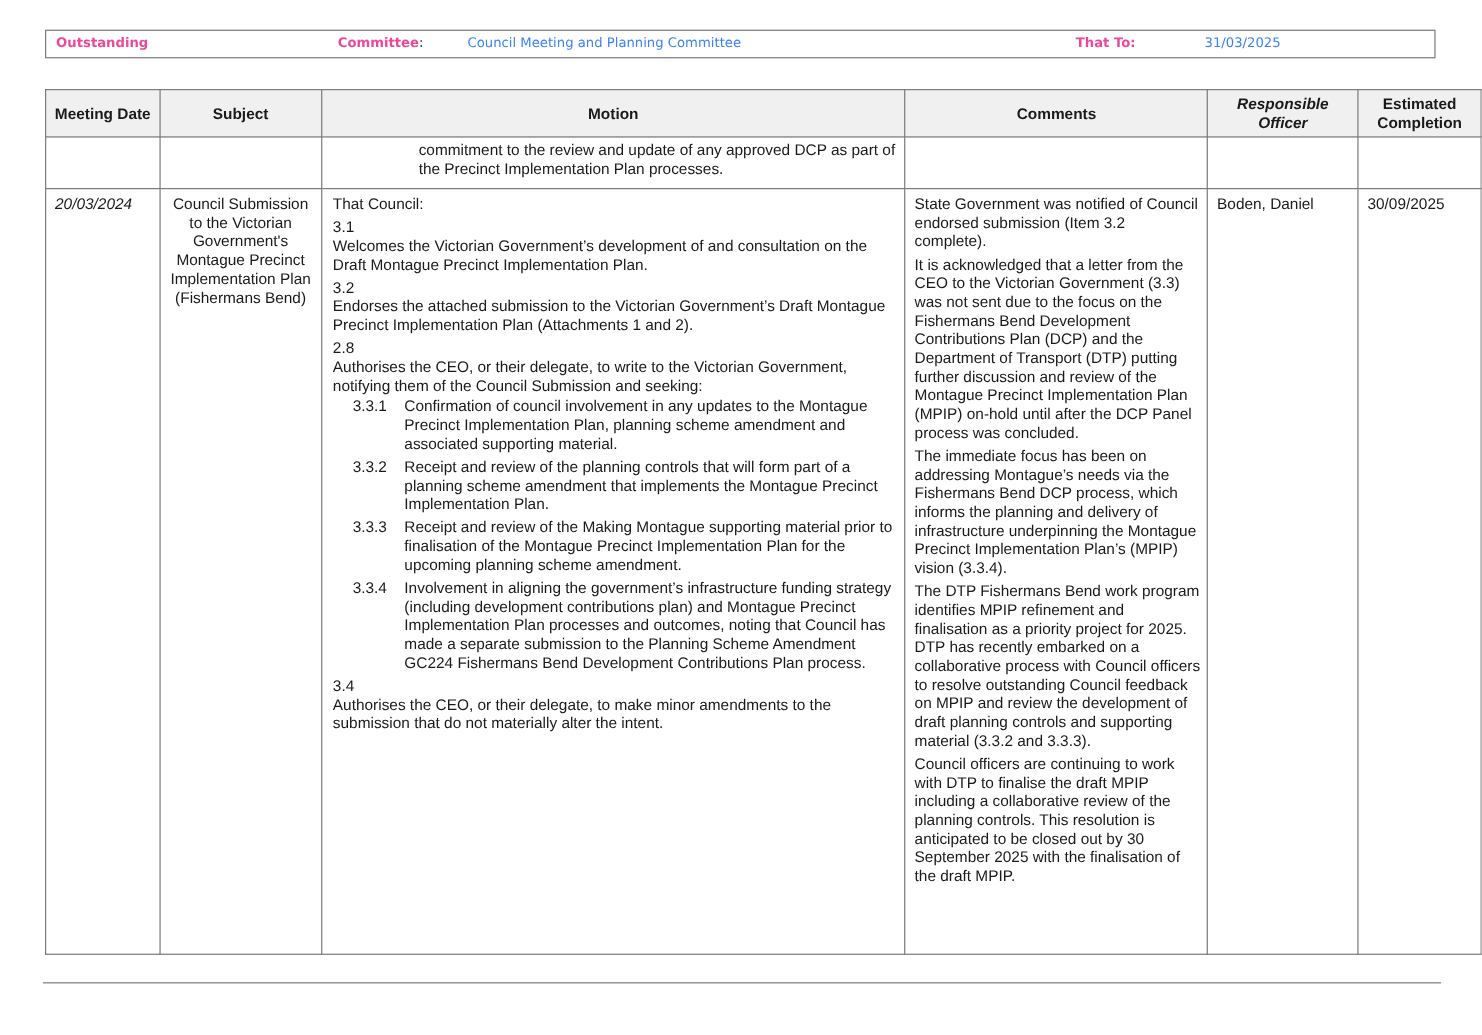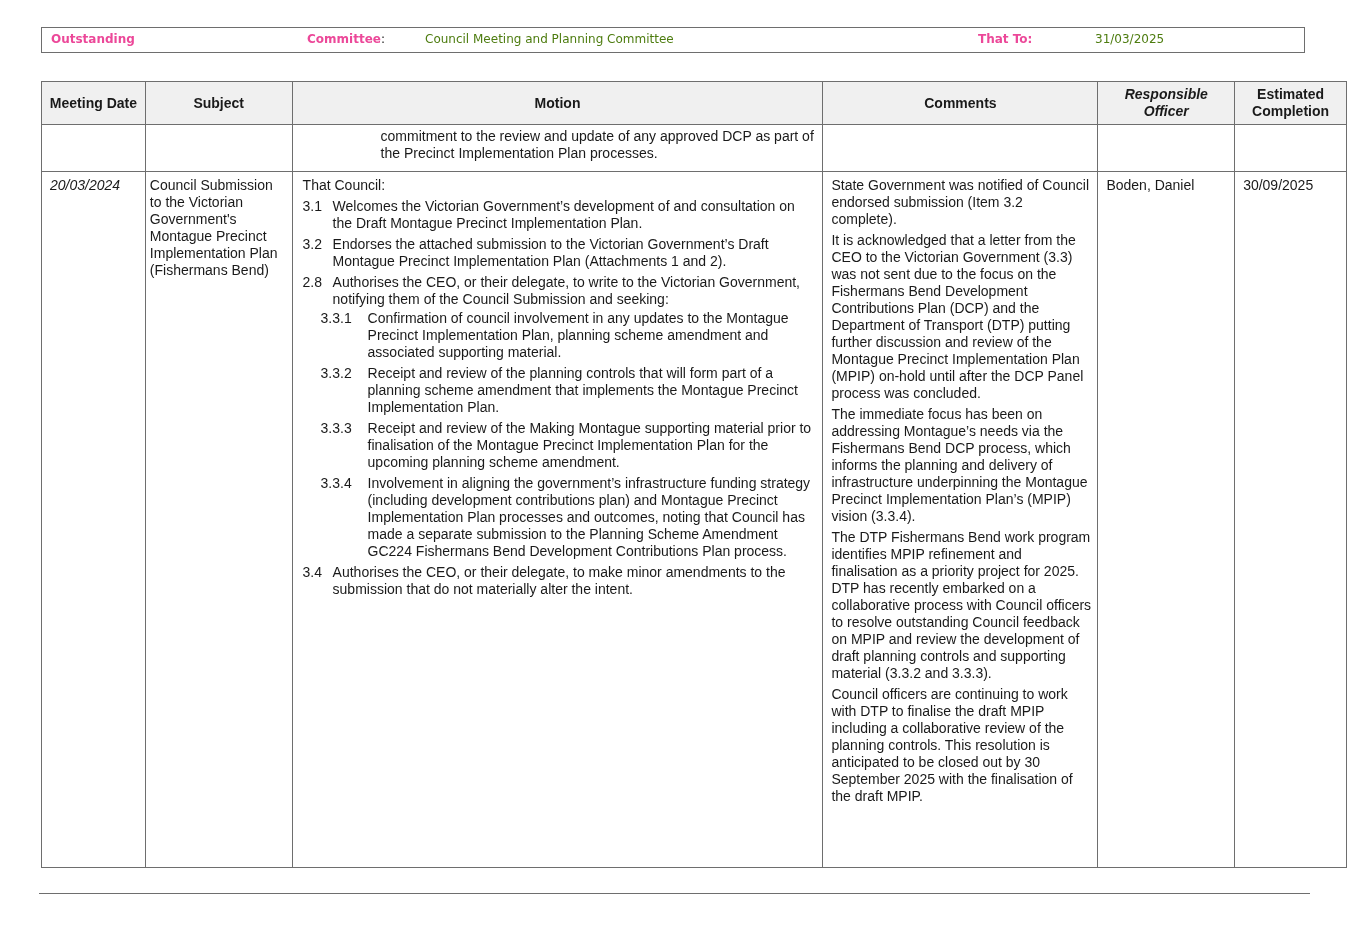--- a/index.html
+++ b/index.html
@@ -3,43 +3,43 @@
 <meta charset="utf-8">
 <style>
   html, body { margin: 0; padding: 0; background: #ffffff; }
   body { width: 1347px; height: 941px; position: relative; overflow: hidden;
          font-family: "Liberation Sans", sans-serif; color: #1a1a1a; }
   .filter-bar { position: absolute; left: 41px; top: 27px; width: 1264px; height: 26px;
                 border: 1px solid #6e6e6e; box-sizing: border-box;
                 font-family: "DejaVu Sans", sans-serif; font-size: 12px; }
   .filter-bar span { position: absolute; top: 4px; white-space: nowrap; }
   .fb-label { color: #ec4899; font-weight: bold; }
-  .fb-value { color: #4d7c0f; font-size: 12px; }
+  .fb-value { color: #3b82f6; font-size: 12px; }
   .fb-colon { color: #222; font-weight: normal; }
 
   table.actions { position: absolute; left: 41px; top: 81px; border-collapse: collapse;
                   font-size: 14px; line-height: 17px; }
   table.actions th, table.actions td { border: 1px solid #6e6e6e; vertical-align: top; }
   table.actions th { background: #f0f0f0; font-weight: bold; text-align: center; vertical-align: middle;
                      height: 42px; padding: 0 4px; line-height: 17px; font-size: 14px; }
   .c1 { width: 95px; } .c2 { width: 138px; } .c3 { width: 524px; }
   .c4 { width: 267px; } .c5 { width: 128px; font-style: italic; } .c6 { width: 103px; }
 
   .cont-row td { height: 44px; }
   .cont-text { padding: 2px 0 0 87px; }
   .main-row td { height: 690px; }
   td.date-cell { padding: 5px 0 0 8px; font-style: italic; }
-  td.subject-cell { padding: 5px 4px 0 4px; }
+  td.subject-cell { padding: 5px 4px 0 4px; text-align: center; }
   td.motion-cell { padding: 5px 8px 0 10px; }
   td.comments-cell { padding: 5px 6px 0 8px; }
   td.officer-cell { padding: 5px 4px 0 8px; }
   td.completion-cell { padding: 5px 4px 0 8px; }
 
   .intro { margin-bottom: 4px; }
-  .item { display: flex; margin-bottom: 4px; }
+  .item { display: flex; margin-bottom: 4px; flex-direction: column; }
   .item .num { width: 30px; flex: none; }
   .subitems { margin-left: 18px; margin-top: -2px; }
   .subitem { display: flex; margin-bottom: 4px; }
   .subitem .num { width: 47px; flex: none; }
   .comment-para { margin-bottom: 4px; }
 
   .footer-line { position: absolute; left: 39px; top: 893px; width: 1271px; border-top: 1px solid #6e6e6e; }
   .page-num { position: absolute; right: 40px; top: 941px; font-family: "DejaVu Sans", sans-serif;
               font-size: 12px; color: #222; }
 </style>

